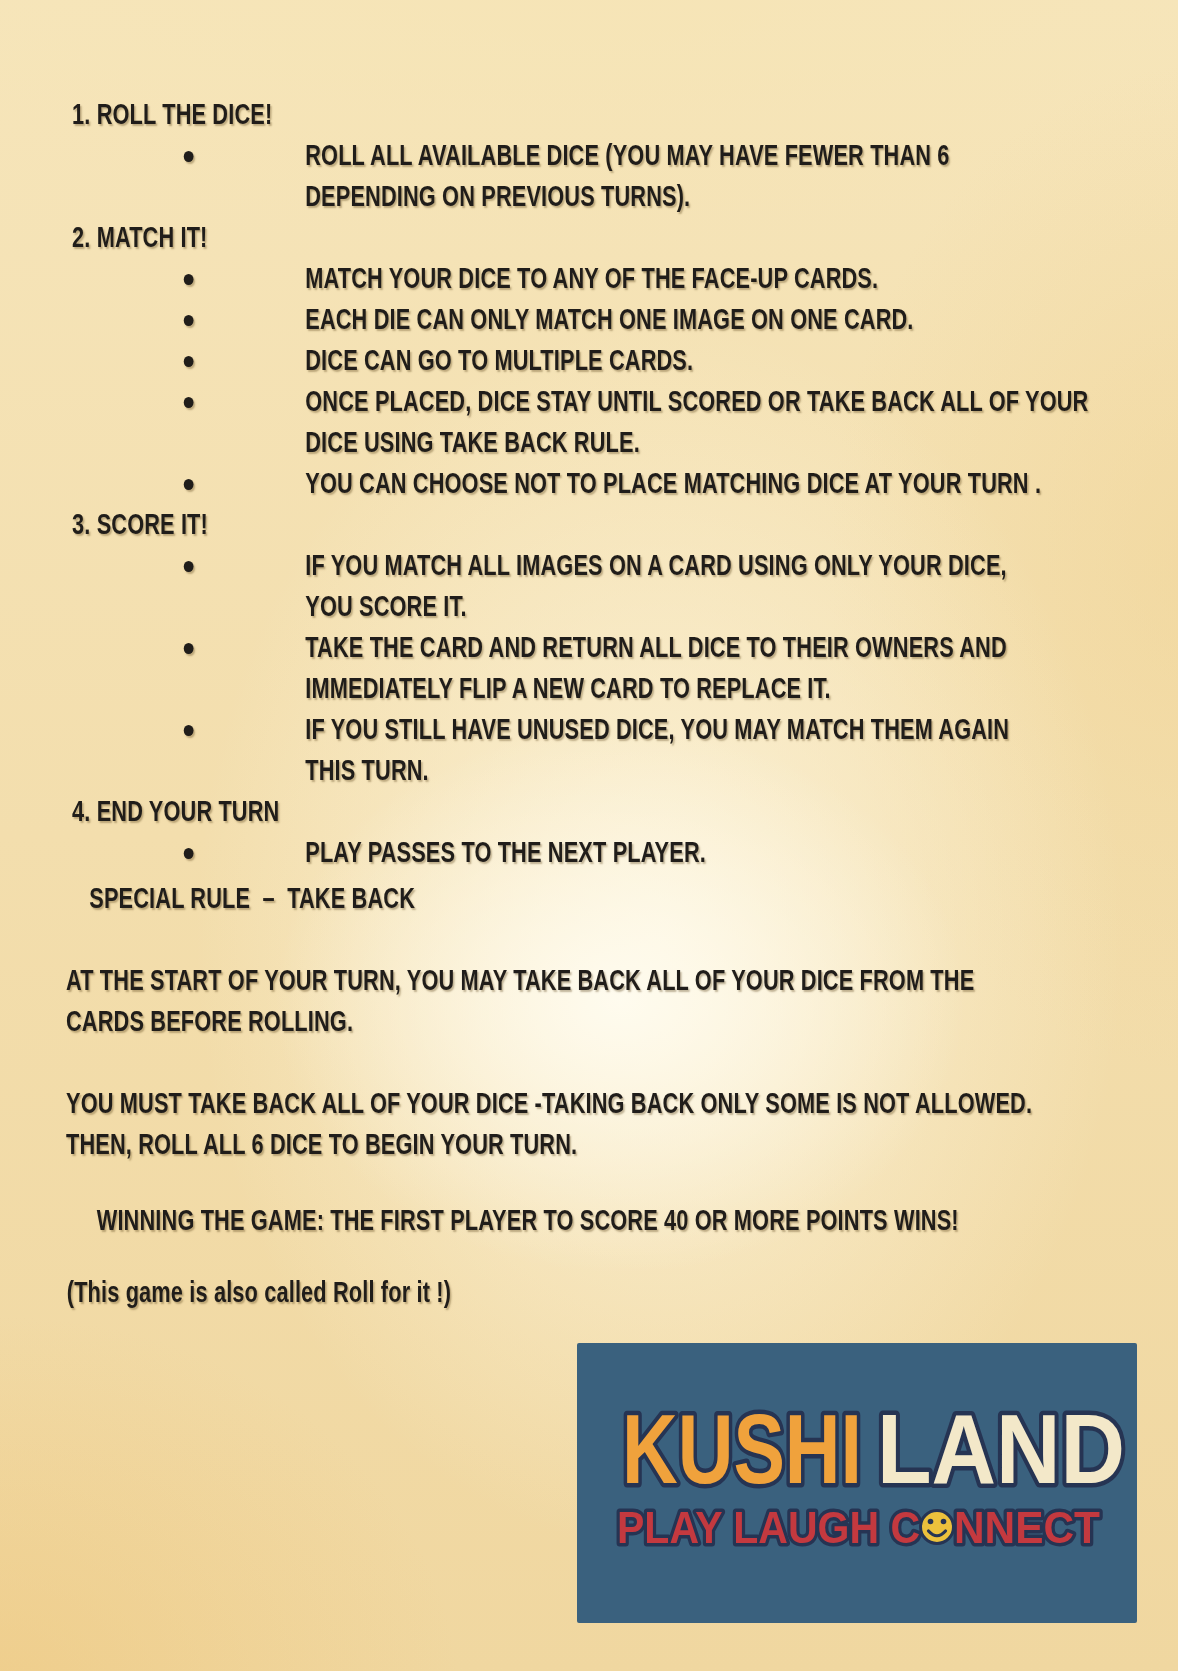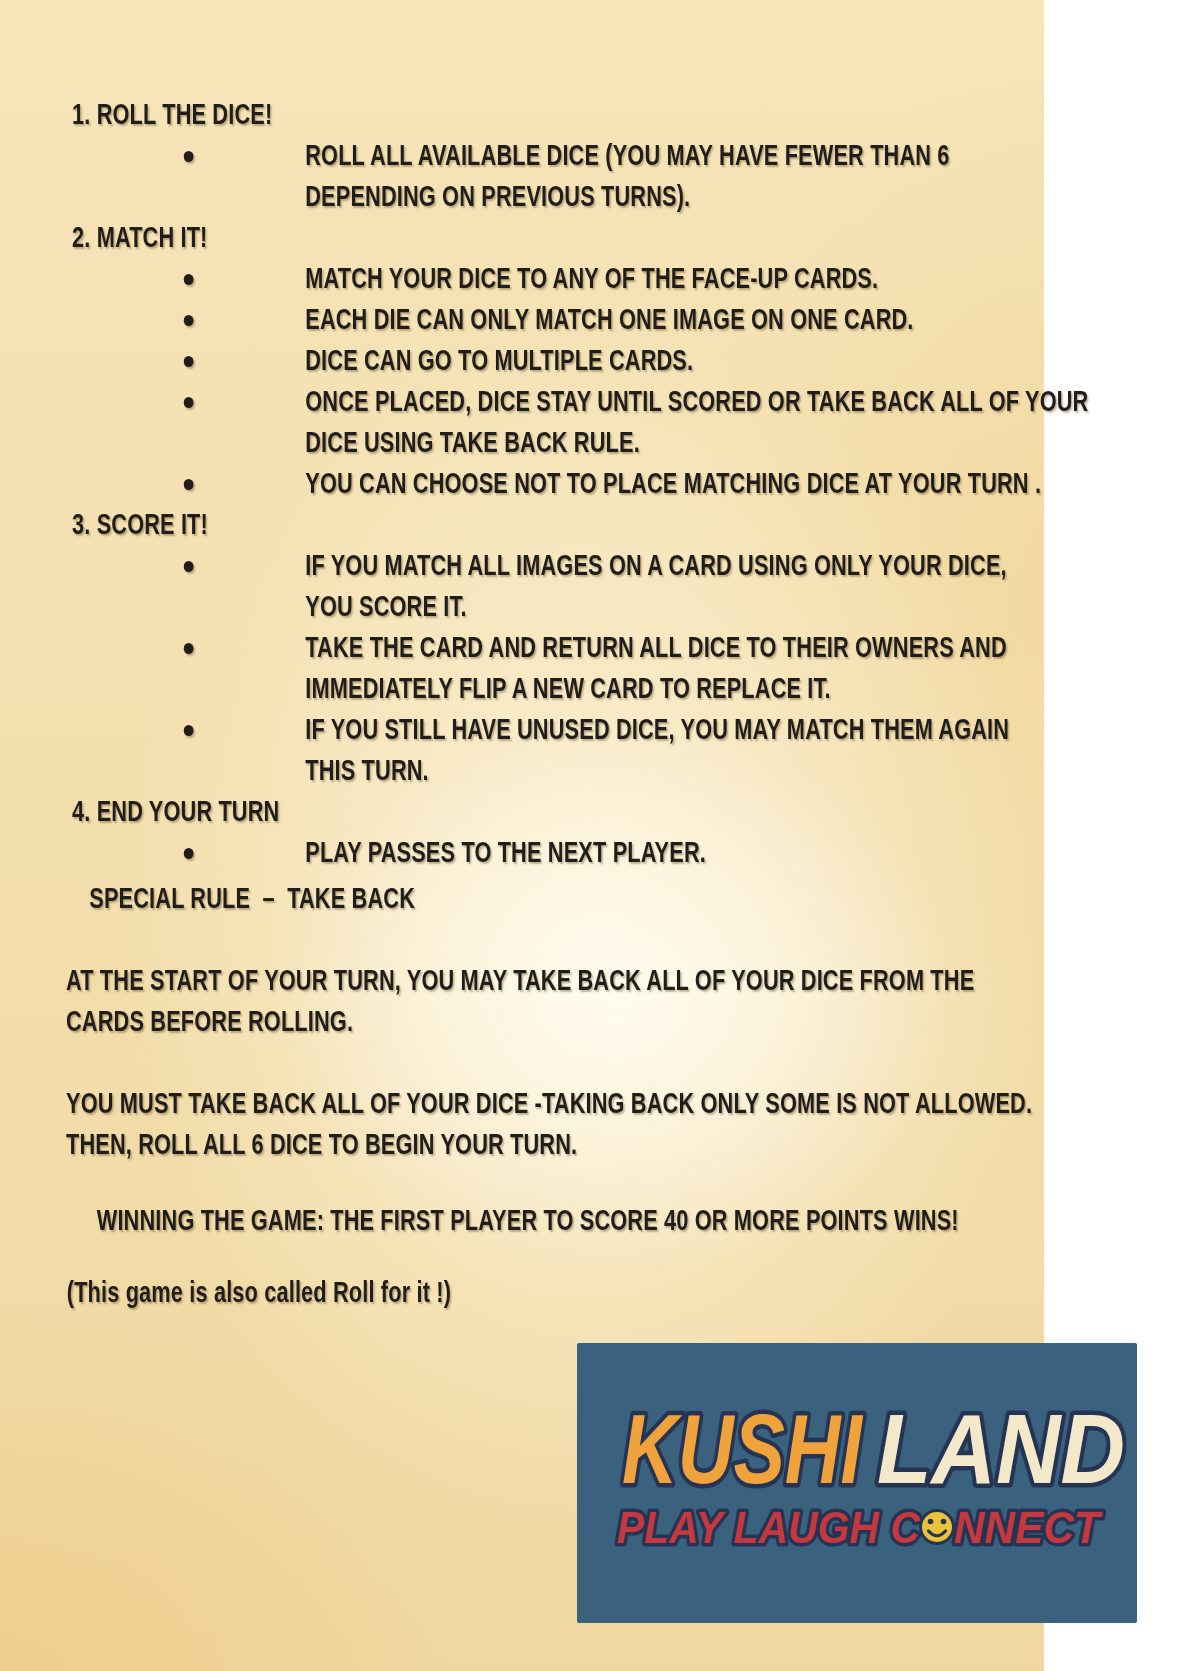--- a/index.html
+++ b/index.html
@@ -2,21 +2,21 @@
 <html><head>
 <meta charset="utf-8">
 <style>
   html,body{margin:0;padding:0;}
   body{
     width:1178px;height:1671px;
     font-family:"Liberation Sans","DejaVu Sans",sans-serif;
     overflow:hidden;
   }
   #page{
-    position:relative;width:1044px;height:1671px;
+    position:relative;width:1178px;height:1671px;
     background:
       radial-gradient(ellipse 480px 380px at 620px 1000px, rgba(255,252,240,.95), rgba(255,252,240,0) 72%),
       radial-gradient(ellipse 620px 820px at 56% 56%, rgba(253,245,221,.85), rgba(253,245,221,0) 75%),
       radial-gradient(ellipse 640px 540px at 0% 102%, rgba(238,198,123,.55), rgba(238,198,123,0) 72%),
       radial-gradient(ellipse 520px 700px at 102% 34%, rgba(240,210,146,.50), rgba(240,210,146,0) 72%),
       radial-gradient(ellipse 900px 360px at 50% -2%, rgba(246,228,180,.65), rgba(246,228,180,0) 80%),
       linear-gradient(#f6e5ba, #f0d7a0);
   }
   
   #textcol{
@@ -40,21 +40,21 @@
   .win{left:129px;}
   .alt{left:89px;}
   .b::before{
     content:"";
     position:absolute;left:-162px;top:16px;
     width:13px;height:11px;border-radius:50%;
     background:#201d1a;
     box-shadow:2px 2px 2px rgba(95,70,30,0.38);
   }
   #logo{
-    position:absolute;left:577px;top:1343px;width:560px;height:280px;font-style:italic;
+    position:absolute;left:577px;top:1343px;width:560px;height:280px;
   }
   #logo svg{display:block;}
 </style>
 </head>
 <body>
 
 <div id="page">
 
   <div id="textcol">
 

